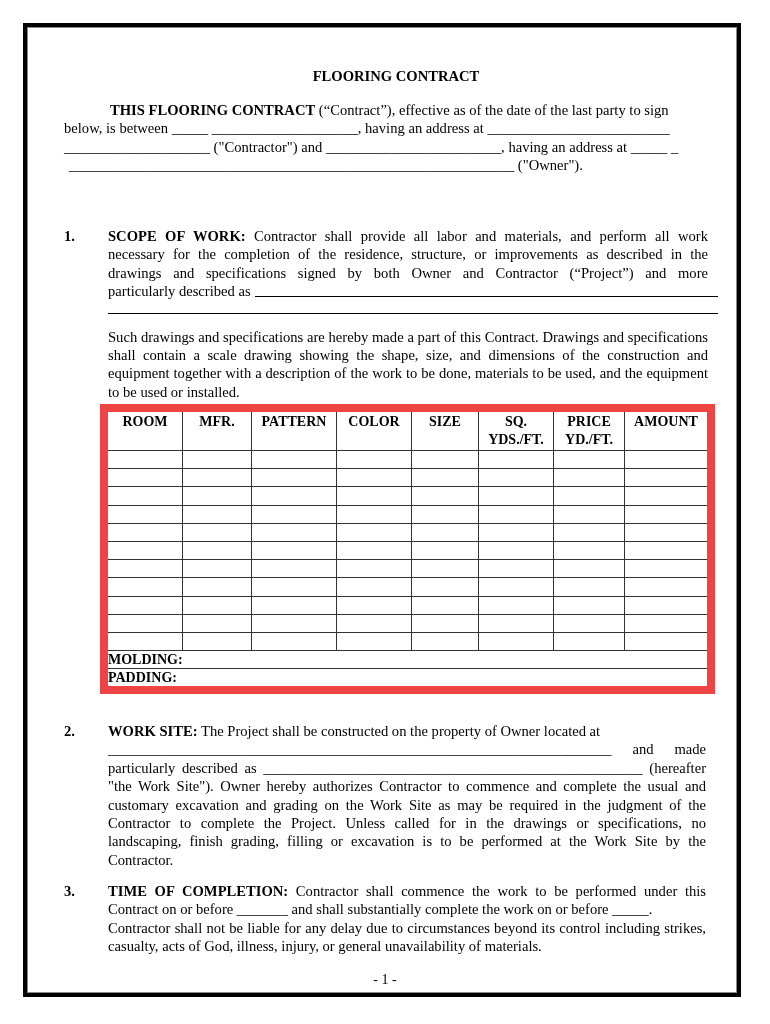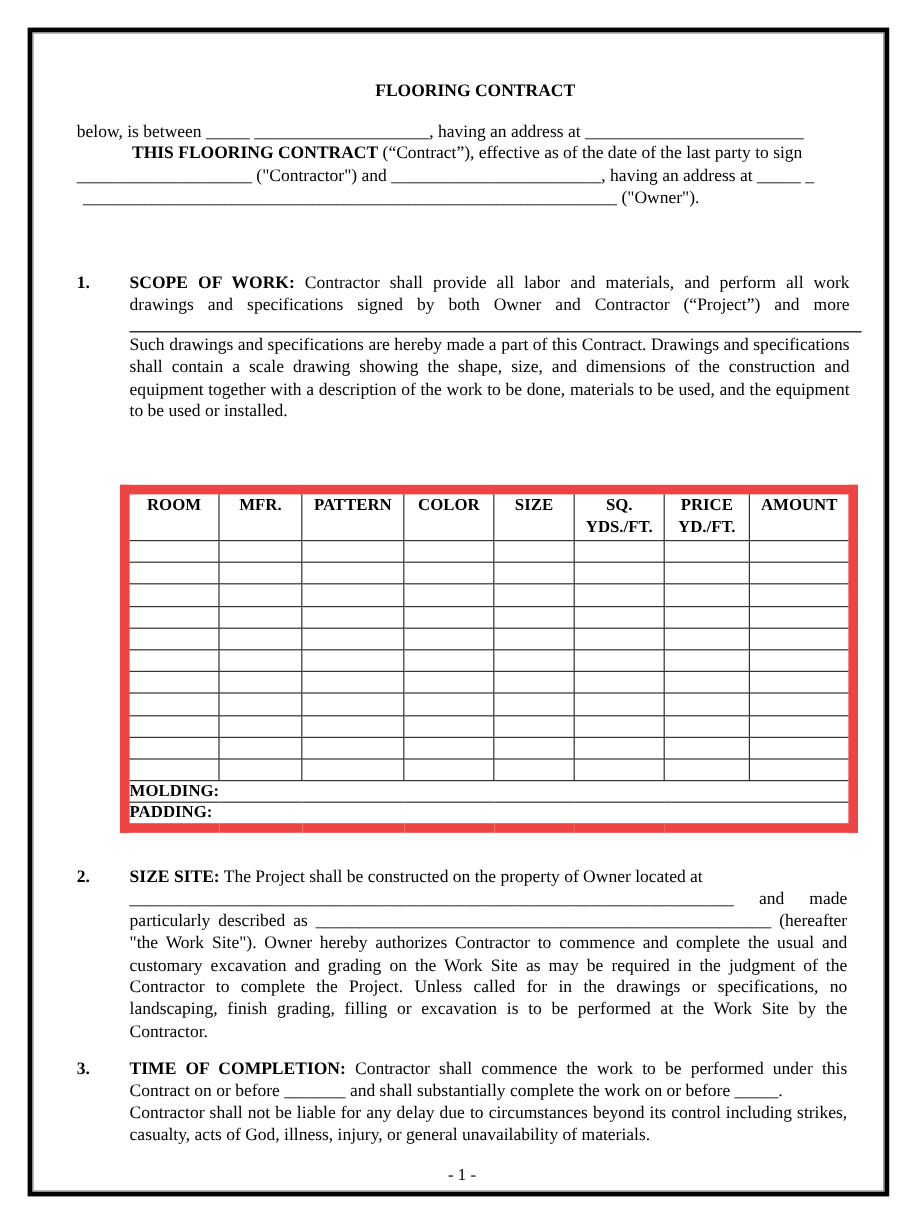--- a/index.html
+++ b/index.html
@@ -35,34 +35,39 @@
 <body>
 
 <div class="frame-outer"></div>
 <div class="frame-inner"></div>
 
 <div class="page">
 
   <div class="title">FLOORING CONTRACT</div>
 
   <div class="intro">
+    <div class="l l1"><b>THIS FLOORING CONTRACT</b><span> (“Contract”), effective as of the date of the last party to sign</span></div>
     <div class="l">below, is between _____ ____________________, having an address at _________________________</div>
-    <div class="l l1"><b>THIS FLOORING CONTRACT</b><span> (“Contract”), effective as of the date of the last party to sign</span></div>
     <div class="l">____________________ ("Contractor") and ________________________, having an address at _____ _</div>
     <div class="l l4">_____________________________________________________________ ("Owner").</div>
   </div>
 
 
   <div class="sec" style="top:227px;">
     <span class="num">1.</span>
     <div class="body">
       <span class="jl"><b>SCOPE OF WORK:</b><span>  Contractor shall provide all labor and materials, and perform all work</span></span>
+      <span class="jl">necessary for the completion of the residence, structure, or improvements as described in the</span>
       <span class="jl">drawings and specifications signed by both Owner and Contractor (“Project”) and more</span>
+      <span class="nl" style="display:flex;">
+          <span>particularly described as</span>
+          <span style="flex:1;border-bottom:1px solid #000;margin:0 0 4px 4px;margin-right:-10px;"></span>
+        </span>
       <span class="rule" style="margin-right:-10px;"></span>
-      <div style="margin-top:2px;">Such drawings and specifications are hereby made a part of this Contract. Drawings and specifications shall contain a scale drawing showing the shape, size, and dimensions of the construction and equipment together with a description of the work to be done, materials to be used, and the equipment to be used or installed.</div>
+      <div style="margin-top:14px;">Such drawings and specifications are hereby made a part of this Contract. Drawings and specifications shall contain a scale drawing showing the shape, size, and dimensions of the construction and equipment together with a description of the work to be done, materials to be used, and the equipment to be used or installed.</div>
     </div>
   </div>
 
   <table class="items">
     <thead>
       <tr>
         <th style="width:70px"><span>ROOM</span></th>
         <th style="width:64px"><span>MFR.</span></th>
         <th style="width:80px"><span>PATTERN</span></th>
         <th style="width:70px"><span>COLOR</span></th>
@@ -190,21 +195,21 @@
         </tr>
       <tr>
           <td colspan="8" class="full">PADDING:</td>
         </tr>
     </tbody>
   </table>
 
   <div class="sec" style="top:722px; width:642px;">
     <span class="num">2.</span>
     <div class="body">
-      <span class="nl"><b>SIZE SITE:</b><span>  The Project shall be constructed on the property of Owner located at</span></span>
+      <span class="nl"><b>WORK SITE:</b><span>  The Project shall be constructed on the property of Owner located at</span></span>
       <span class="jl">_____________________________________________________________________ and made</span>
       <span class="jl">particularly described as ____________________________________________________ (hereafter</span>
       <div>"the Work Site").  Owner hereby authorizes Contractor to commence and complete the usual and customary excavation and grading on the Work Site as may be required in the judgment of the Contractor to complete the Project.  Unless called for in the drawings or specifications, no landscaping, finish grading, filling or excavation is to be performed at the Work Site by the Contractor.</div>
     </div>
   </div>
 
   <div class="sec" style="top:882px; width:642px;">
     <span class="num">3.</span>
     <div class="body">
       <span class="jl"><b>TIME OF COMPLETION:</b><span>   Contractor shall commence the work to be performed under this</span></span>

